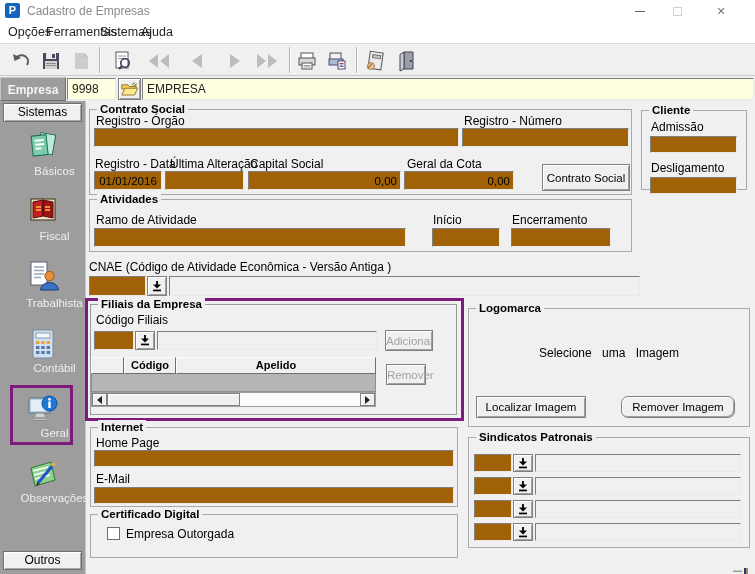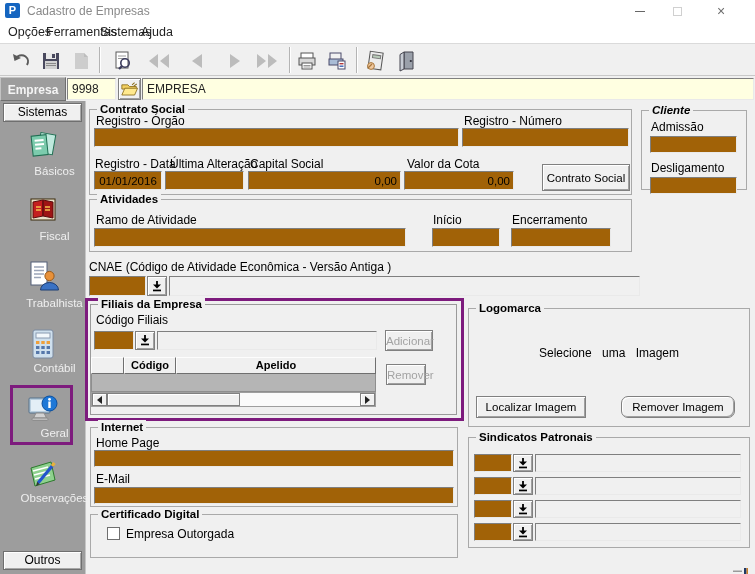--- a/index.html
+++ b/index.html
@@ -307,25 +307,25 @@
 <span class="lbl" style="left:96px; top:114px;">Registro - Órgão</span>
 <input class="field" style="left: 94px; top: 128px; width: 365px; height: 19px;">
 <span class="lbl" style="left:464px; top:114px;">Registro - Número</span>
 <input class="field" style="left: 462px; top: 128px; width: 167px; height: 19px;">
 <span class="lbl" style="left:95px; top:157px;">Registro - Data</span>
 <input class="field ctr" style="left: 94px; top: 171px; width: 68px; height: 19px;" value="01/01/2016">
 <span class="lbl" style="left:170px; top:157px;">Última Alteração</span>
 <input class="field" style="left: 165px; top: 171px; width: 79px; height: 19px;">
 <span class="lbl" style="left:250px; top:157px;">Capital Social</span>
 <input class="field num" style="left: 248px; top: 171px; width: 153px; height: 19px;" value="0,00">
-<span class="lbl" style="left:407px; top:157px;">Valor da Cota</span>
+<span class="lbl" style="left:407px; top:157px;">Geral da Cota</span>
 <input class="field num" style="left: 404px; top: 171px; width: 110px; height: 19px;" value="0,00">
 <button class="btn" style="left:542px; top:164px; width:88px; height:27px;">Contrato Social</button>
 
-<div class="group" style="left:641px; top:110px; width:106px; height:80px;font-style:italic;">
+<div class="group" style="left:641px; top:110px; width:106px; height:80px;">
   <span class="group-title">Cliente</span>
 </div>
 <span class="lbl" style="left:651px; top:120px;">Admissão</span>
 <input class="field" style="left: 650px; top: 136px; width: 87px; height: 17px;">
 <span class="lbl" style="left:651px; top:161px;">Desligamento</span>
 <input class="field" style="left: 650px; top: 177px; width: 87px; height: 17px;">
 
 <div class="group" style="left:89px; top:199px; width:543px; height:53px;">
   <span class="group-title">Atividades</span>
 </div>

